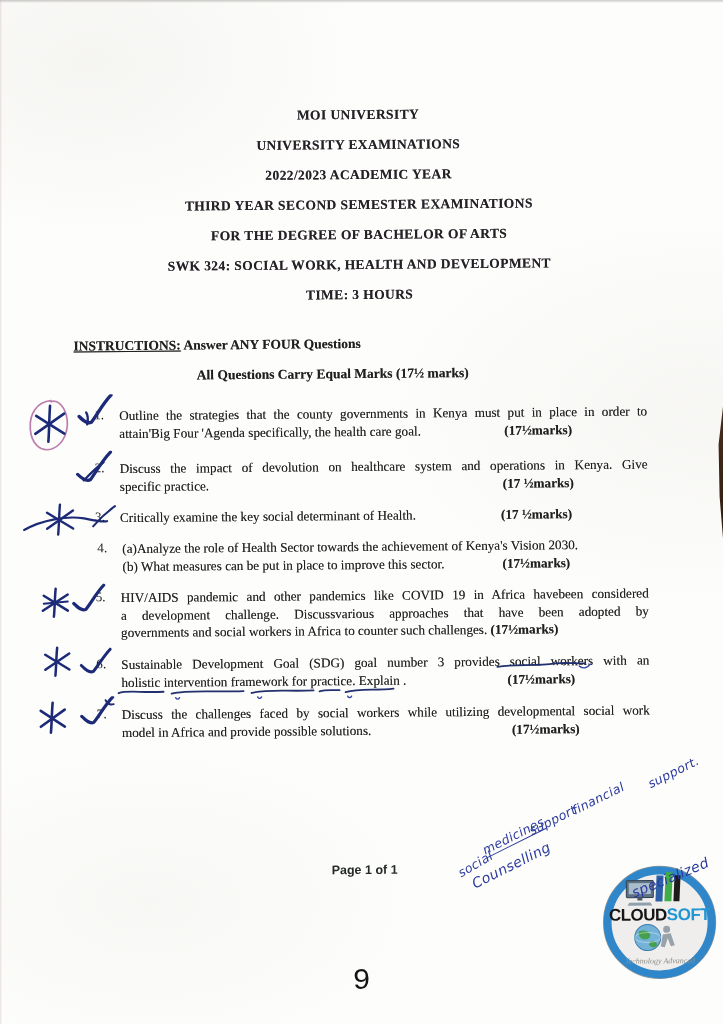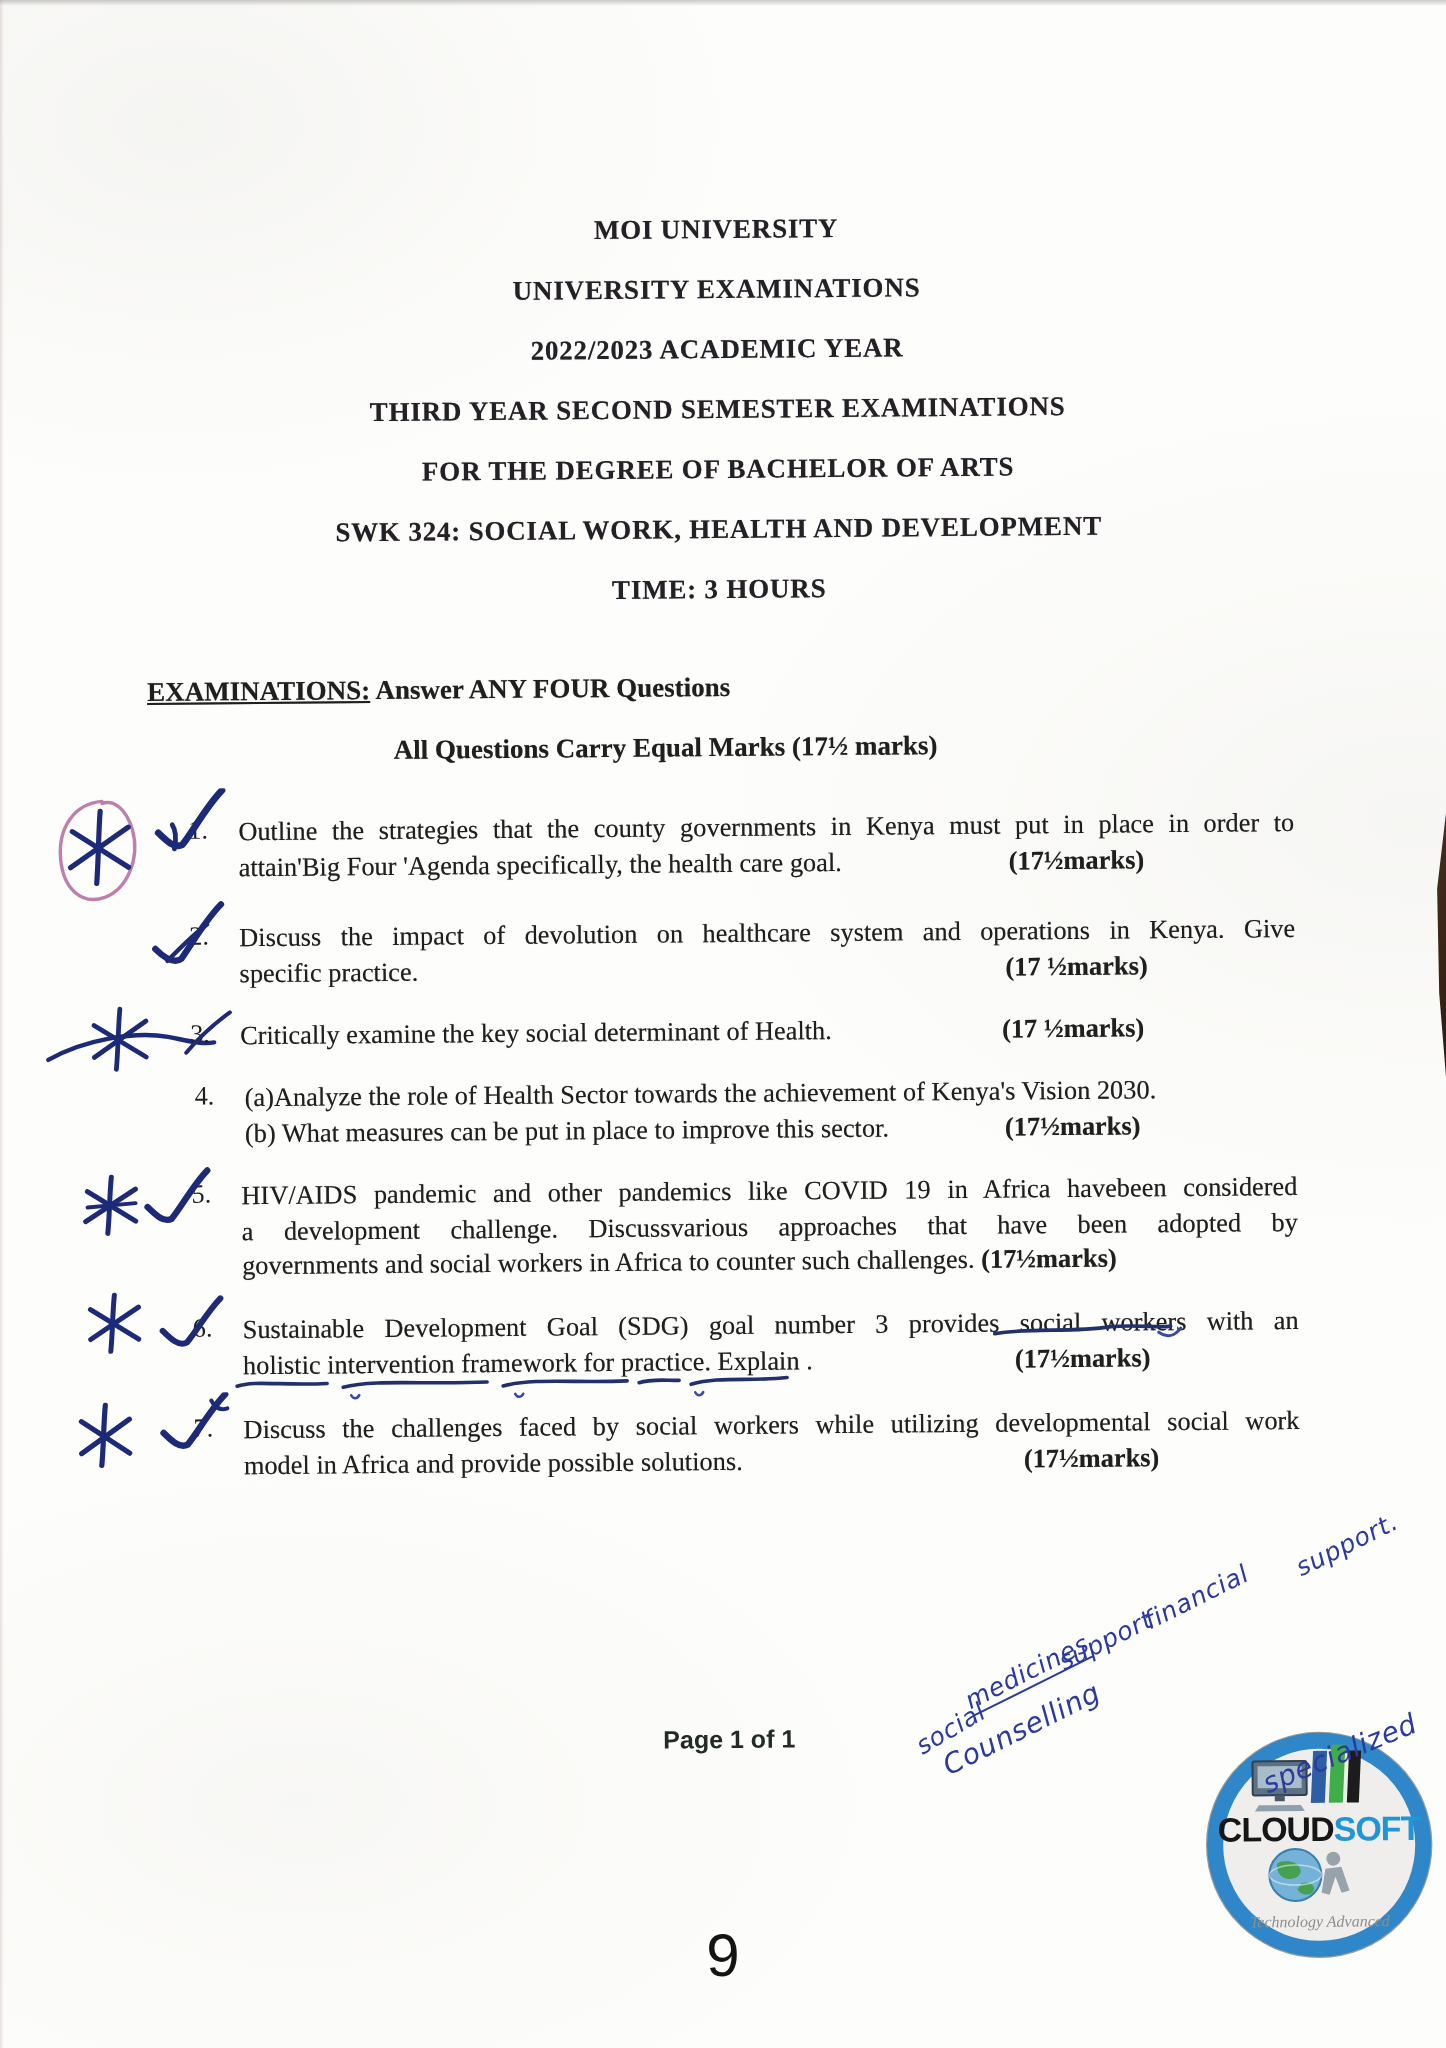--- a/index.html
+++ b/index.html
@@ -54,21 +54,21 @@
       <div>MOI UNIVERSITY</div>
       <div>UNIVERSITY EXAMINATIONS</div>
       <div>2022/2023 ACADEMIC YEAR</div>
       <div>THIRD YEAR SECOND SEMESTER EXAMINATIONS</div>
       <div>FOR THE DEGREE OF BACHELOR OF ARTS</div>
       <div>SWK 324: SOCIAL WORK, HEALTH AND DEVELOPMENT</div>
       <div>TIME: 3 HOURS</div>
     </div>
 
     <div class="instr">
-      <span class="lbl">EXAMINATIONS:</span>
+      <span class="lbl">INSTRUCTIONS:</span>
       <span>Answer ANY FOUR Questions</span>
     </div>
     <div class="instr2">All Questions Carry Equal Marks (17½ marks)</div>
 
     <div class="q" style="top:405px">
       <svg class="mark" style="left:26px;top:-12px" width="50" height="60" viewBox="0 0 50 60">
         <path d="M26 5 C12 6 4 18 5 33 C6 48 15 57 27 53 C38 49 45 34 41 19 C38 9 32 4 26 6" stroke="#bd7fad" stroke-width="1.7" fill="none"></path>
       </svg>
       <svg class="mark" style="left:33px;top:-4px" width="36" height="40" viewBox="0 0 36 40">
         <path d="M18 2 C17 14 17 26 16 38" stroke="#1c2a78" stroke-width="2.6"></path>

